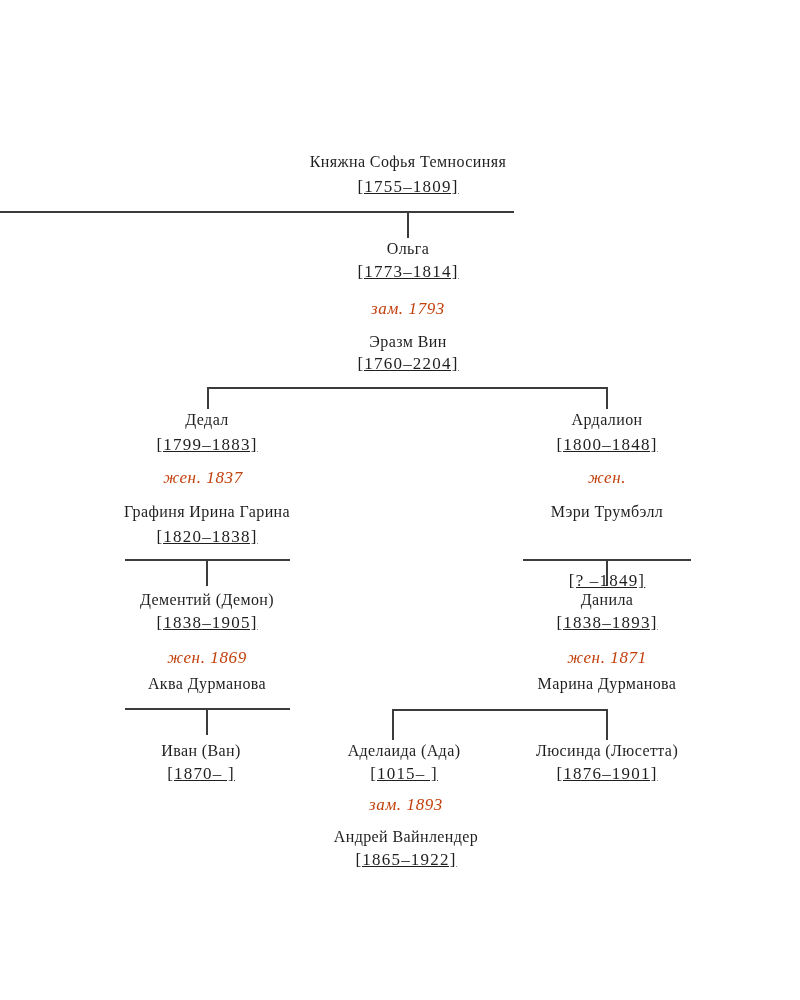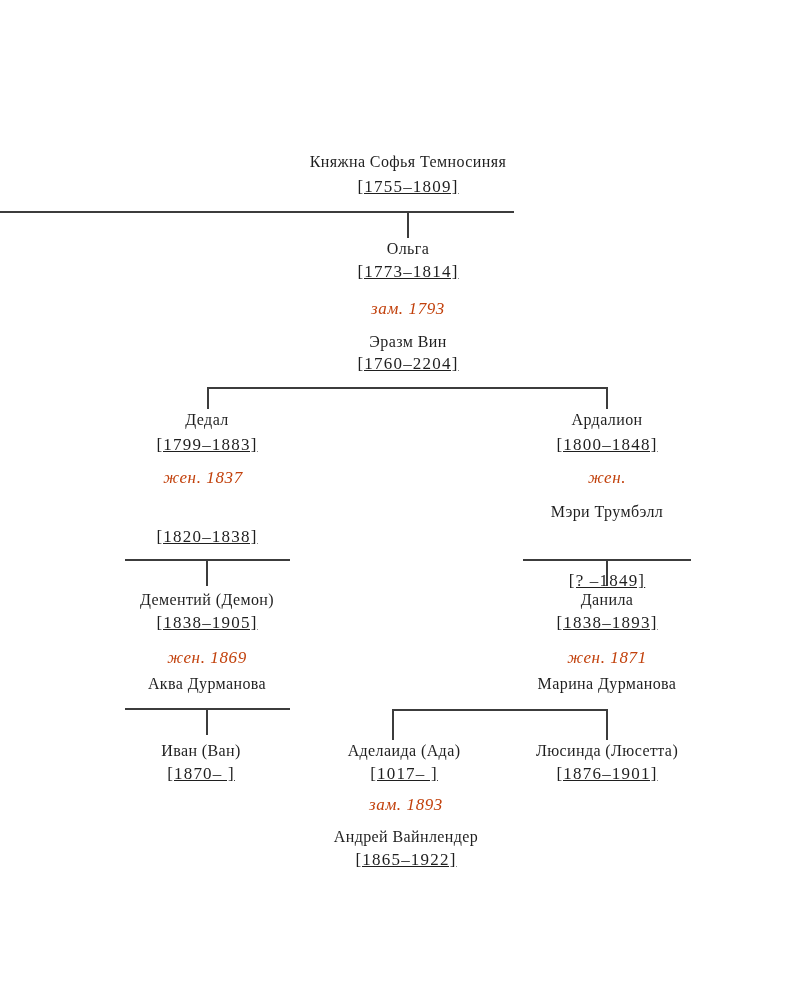--- a/index.html
+++ b/index.html
@@ -75,20 +75,21 @@
   <div class="t dates" style="left:408px; top:263px;">[1773–1814]</div>
   <div class="t marriage" style="left:408px; top:300px;">зам. 1793</div>
 
   <div class="t name" style="left:408px; top:333px;">Эразм Вин</div>
   <div class="t dates" style="left:408px; top:355px;">[1760–2204]</div>
 
   <div class="t name" style="left:207px; top:411px;">Дедал</div>
   <div class="t dates" style="left:207px; top:436px;">[1799–1883]</div>
   <div class="t marriage" style="left:203px; top:469px;">жен. 1837</div>
 
+  <div class="t name" style="left:207px; top:503px;">Графиня Ирина Гарина</div>
   <div class="t dates" style="left:207px; top:528px;">[1820–1838]</div>
 
   <div class="t name" style="left:607px; top:411px;">Ардалион</div>
   <div class="t dates" style="left:607px; top:436px;">[1800–1848]</div>
   <div class="t marriage" style="left:607px; top:469px;">жен.</div>
 
   <div class="t name" style="left:607px; top:503px;">Мэри Трумбэлл</div>
   <div class="t dates" style="left:607px; top:528px;margin-top:44px;">[? –1849]</div>
 
   <div class="t name" style="left:207px; top:591px;">Дементий (Демон)</div>
@@ -98,21 +99,21 @@
 
   <div class="t name" style="left:607px; top:591px;">Данила</div>
   <div class="t dates" style="left:607px; top:614px;">[1838–1893]</div>
   <div class="t marriage" style="left:607px; top:649px;">жен. 1871</div>
   <div class="t name" style="left:607px; top:675px;">Марина Дурманова</div>
 
   <div class="t name" style="left:201px; top:742px;">Иван (Ван)</div>
   <div class="t dates" style="left:201px; top:765px;">[1870– ]</div>
 
   <div class="t name" style="left:404px; top:742px;">Аделаида (Ада)</div>
-  <div class="t dates" style="left:404px; top:765px;">[1017– ]</div>
+  <div class="t dates" style="left:404px; top:765px;">[1015– ]</div>
   <div class="t marriage" style="left:406px; top:796px;text-align:center;">зам. 1893</div>
 
   <div class="t name" style="left:607px; top:742px;">Люсинда (Люсетта)</div>
   <div class="t dates" style="left:607px; top:765px;">[1876–1901]</div>
 
   <div class="t name" style="left:406px; top:828px;">Андрей Вайнлендер</div>
   <div class="t dates" style="left:406px; top:851px;">[1865–1922]</div>
 
 </div>
 

